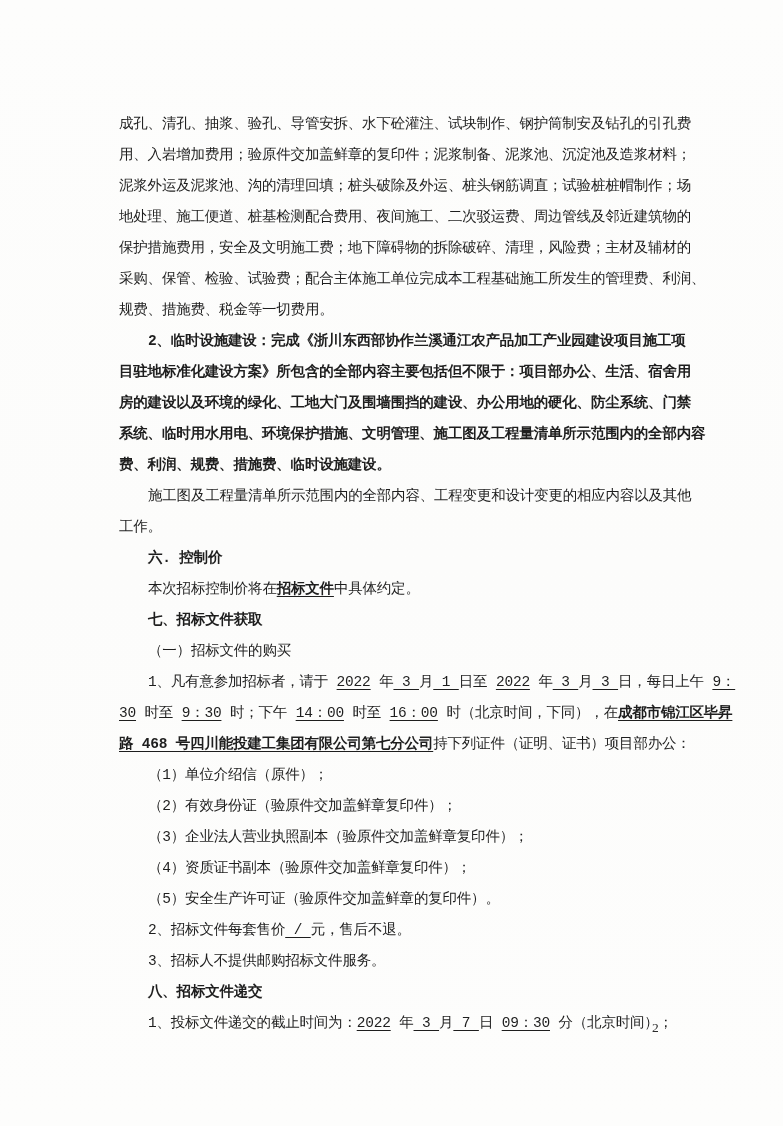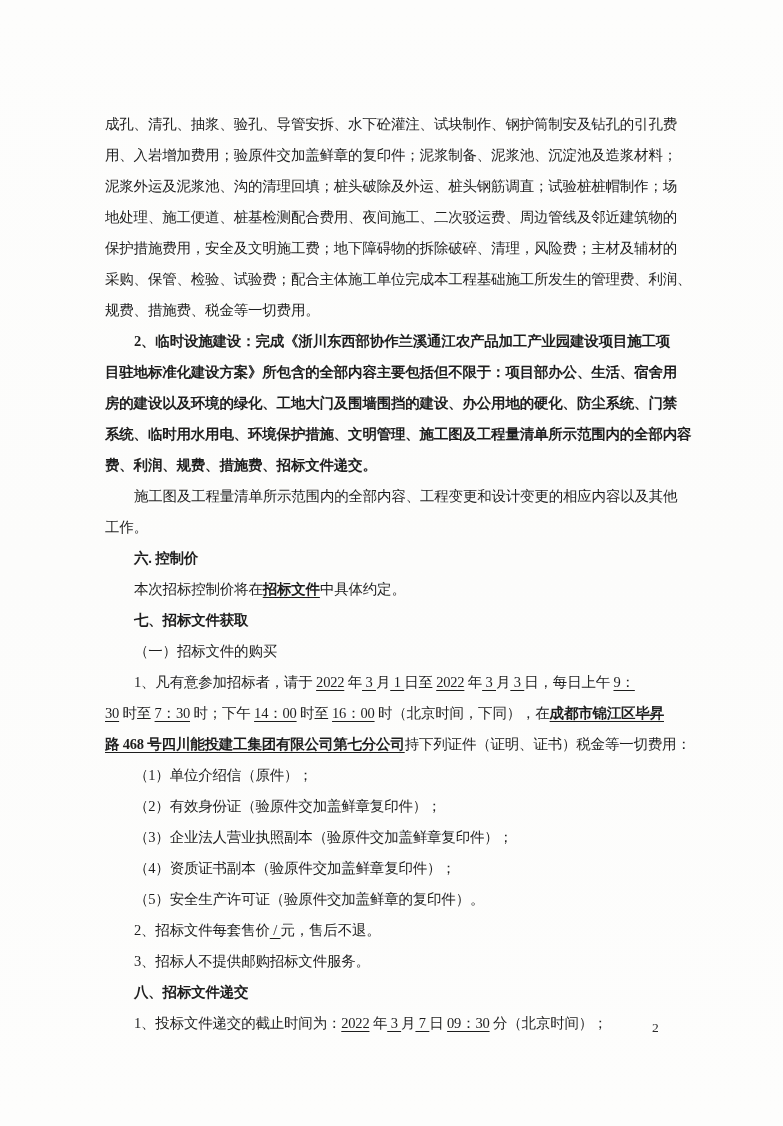--- a/index.html
+++ b/index.html
@@ -11,23 +11,24 @@
     position: relative;
     width: 783px;
     height: 1126px;
     background: linear-gradient(180deg, #fdfdfc 0%, #fcfcfb 50%, #fdfdfc 100%);
     overflow: hidden;
     font-family: "Liberation Serif", "DejaVu Serif", serif;
     color: #1e1e1e;
   }
   .doc {
     position: absolute;
-    left: 105px;
+    left: 119px;
     top: 109px;
     width: 562px;
+    font-family: Liberation Mono, monospace;
   }
   .line {
     height: 31px;
     line-height: 31px;
     font-size: 14.5px;
     white-space: nowrap;
     letter-spacing: -0.2px;
   }
   .line.indent {
     padding-left: 29px;
@@ -56,30 +57,30 @@
       <div class="line"><span>用、入岩增加费用；验原件交加盖鲜章的复印件；泥浆制备、泥浆池、沉淀池及造浆材料；</span></div>
       <div class="line"><span>泥浆外运及泥浆池、沟的清理回填；桩头破除及外运、桩头钢筋调直；试验桩桩帽制作；场</span></div>
       <div class="line"><span>地处理、施工便道、桩基检测配合费用、夜间施工、二次驳运费、周边管线及邻近建筑物的</span></div>
       <div class="line"><span>保护措施费用，安全及文明施工费；地下障碍物的拆除破碎、清理，风险费；主材及辅材的</span></div>
       <div class="line"><span>采购、保管、检验、试验费；配合主体施工单位完成本工程基础施工所发生的管理费、利润、</span></div>
       <div class="line"><span>规费、措施费、税金等一切费用。</span></div>
       <div class="line indent"><span class="b">2、临时设施建设：完成《浙川东西部协作兰溪通江农产品加工产业园建设项目施工项</span></div>
       <div class="line"><span class="b">目驻地标准化建设方案》所包含的全部内容主要包括但不限于：项目部办公、生活、宿舍用</span></div>
       <div class="line"><span class="b">房的建设以及环境的绿化、工地大门及围墙围挡的建设、办公用地的硬化、防尘系统、门禁</span></div>
       <div class="line"><span class="b">系统、临时用水用电、环境保护措施、文明管理、施工图及工程量清单所示范围内的全部内容</span></div>
-      <div class="line"><span class="b">费、利润、规费、措施费、招标文件递交。</span></div>
+      <div class="line"><span class="b">费、利润、规费、措施费、临时设施建设。</span></div>
       <div class="line indent"><span>施工图及工程量清单所示范围内的全部内容、工程变更和设计变更的相应内容以及其他</span></div>
       <div class="line"><span>工作。</span></div>
       <div class="line indent"><span class="b">六. 控制价</span></div>
       <div class="line indent"><span>本次招标控制价将在</span><span class="b u">招标文件</span><span>中具体约定。</span></div>
       <div class="line indent"><span class="b">七、招标文件获取</span></div>
       <div class="line indent"><span>（一）招标文件的购买</span></div>
       <div class="line indent"><span>1、凡有意参加招标者，请于 </span><span class="u">2022</span><span> 年</span><span class="u"> 3 </span><span>月</span><span class="u"> 1 </span><span>日至 </span><span class="u">2022</span><span> 年</span><span class="u"> 3 </span><span>月</span><span class="u"> 3 </span><span>日，每日上午 </span><span class="u">9： </span></div>
-      <div class="line"><span class="u">30</span><span> 时至 </span><span class="u">7：30</span><span> 时；下午 </span><span class="u">14：00</span><span> 时至 </span><span class="u">16：00</span><span> 时（北京时间，下同），在</span><span class="b u">成都市锦江区毕昇</span></div>
-      <div class="line"><span class="b u">路 468 号四川能投建工集团有限公司第七分公司</span><span>持下列证件（证明、证书）税金等一切费用：</span></div>
+      <div class="line"><span class="u">30</span><span> 时至 </span><span class="u">9：30</span><span> 时；下午 </span><span class="u">14：00</span><span> 时至 </span><span class="u">16：00</span><span> 时（北京时间，下同），在</span><span class="b u">成都市锦江区毕昇</span></div>
+      <div class="line"><span class="b u">路 468 号四川能投建工集团有限公司第七分公司</span><span>持下列证件（证明、证书）项目部办公：</span></div>
       <div class="line indent"><span>（1）单位介绍信（原件）；</span></div>
       <div class="line indent"><span>（2）有效身份证（验原件交加盖鲜章复印件）；</span></div>
       <div class="line indent"><span>（3）企业法人营业执照副本（验原件交加盖鲜章复印件）；</span></div>
       <div class="line indent"><span>（4）资质证书副本（验原件交加盖鲜章复印件）；</span></div>
       <div class="line indent"><span>（5）安全生产许可证（验原件交加盖鲜章的复印件）。</span></div>
       <div class="line indent"><span>2、招标文件每套售价</span><span class="u"> / </span><span>元，售后不退。</span></div>
       <div class="line indent"><span>3、招标人不提供邮购招标文件服务。</span></div>
       <div class="line indent"><span class="b">八、招标文件递交</span></div>
       <div class="line indent"><span>1、投标文件递交的截止时间为：</span><span class="u">2022</span><span> 年</span><span class="u"> 3 </span><span>月</span><span class="u"> 7 </span><span>日 </span><span class="u">09：30</span><span> 分（北京时间）；</span></div>
     </div>

